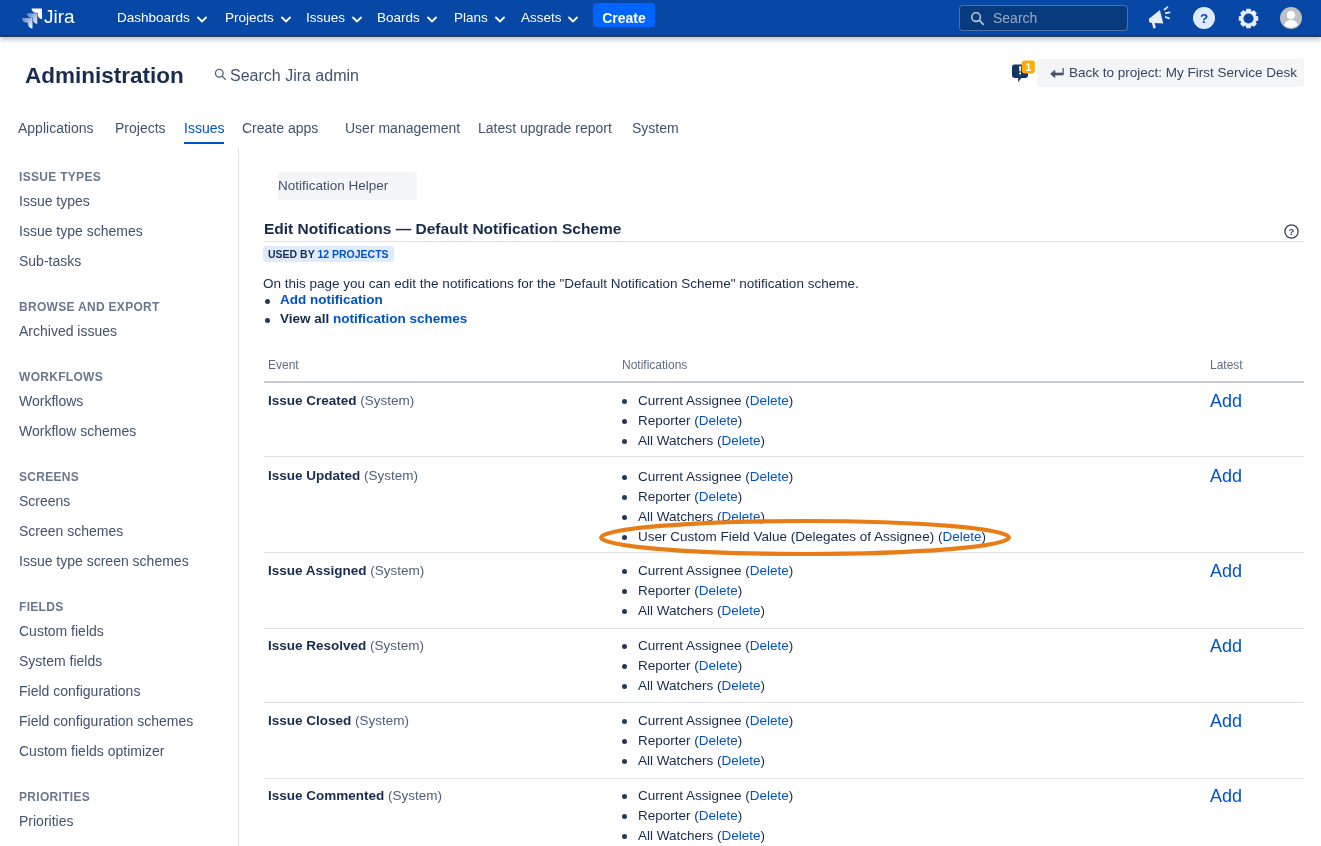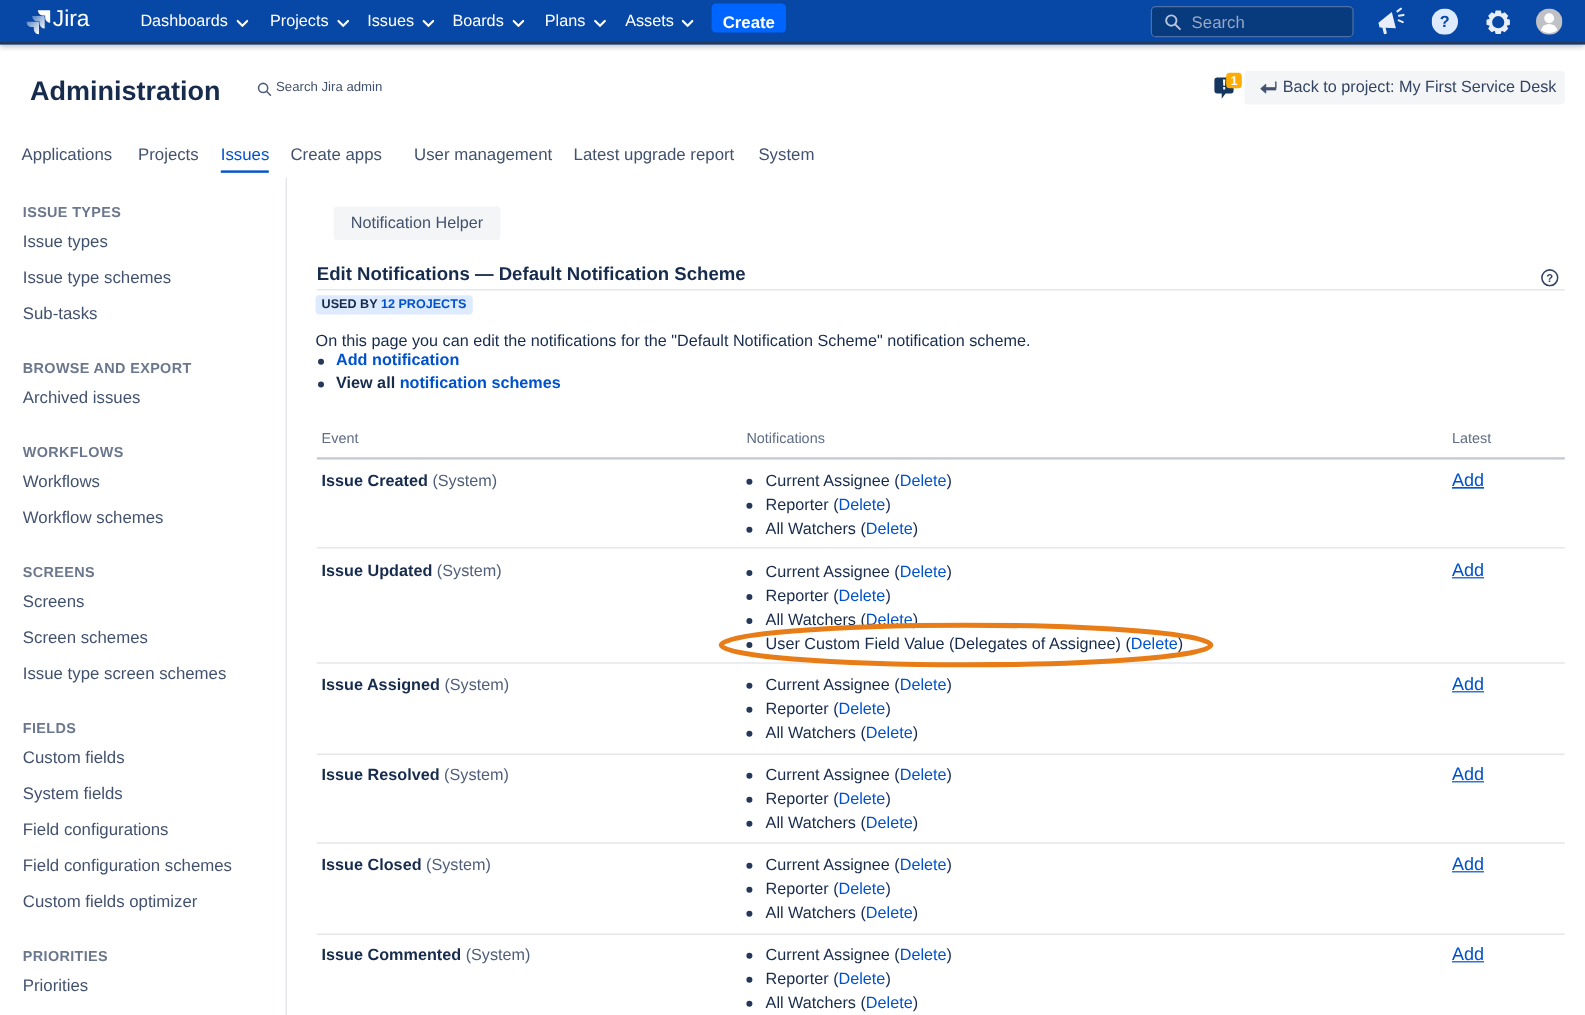--- a/index.html
+++ b/index.html
@@ -15,58 +15,58 @@
   .navitem { position:absolute; top:0; height:37px; line-height:36px; color:#FFFFFF; font-size:13.5px; }
   .navitem svg { position:absolute; top:16px; }
   #createbtn { position:absolute; left:593px; top:3px; width:62px; height:24px; background:#0065FF;
                border-radius:3.5px; color:#fff; font-size:14px; font-weight:bold; text-align:center; line-height:30px; }
   #navsearch { position:absolute; left:959px; top:5px; width:169px; height:26px;
                background:#083A7E; border:1px solid rgba(159,180,214,0.45); border-radius:4px;text-align:right; }
   #navsearch .ph { position:absolute; left:33px; top:4px; font-size:14px; color:#97A8C4; }
 
   
   #admintitle { position:absolute; left:25px; top:63px; font-size:22.5px; font-weight:bold; color:#172B4D; }
-  #adminsearch { position:absolute; left:230px; top:67px; font-size:11px; color:#42526E; }
+  #adminsearch { position:absolute; left:230px; top:67px; font-size:16px; color:#42526E; }
   #backbtn { position:absolute; left:1037px; top:59px; width:267px; height:28px; background:#F4F5F7;
              border-radius:3px; color:#344563; font-size:13.5px; line-height:28px; }
 
   
   .tab { position:absolute; top:120px; height:17px; font-size:14px; color:#42526E; white-space:nowrap; }
   #tab-active { color:#0052CC; }
   #tabline { position:absolute; left:184px; top:142px; width:40px; height:2px; background:#0052CC; }
 
   
   #sidebar-divider { position:absolute; left:238px; top:148px; width:1px; height:698px; background:#DFE1E6; }
   .side-hdr { position:absolute; left:19px; font-size:12px; font-weight:bold; color:#6B778C; letter-spacing:0.3px; }
   .side-item { position:absolute; left:19px; font-size:14px; color:#42526E; }
 
   
   #nhbtn { position:absolute; left:278px; top:172px; width:139px; height:28px; background:#F4F5F7;
-           border-radius:3px; color:#42526E; font-size:13.5px; text-align:center; line-height:28px; }
+           border-radius:3px; color:#42526E; font-size:13.5px; line-height:28px; }
   #pagehead { position:absolute; left:264px; top:220px; font-size:15.5px; font-weight:bold; color:#172B4D; }
   #headline { position:absolute; left:264px; top:241px; width:1040px; height:1px; background:#DFE1E6; }
   #lozenge { position:absolute; left:263px; top:246px; height:16px; background:#DEEBFF; border-radius:3px;
              font-size:10.5px; font-weight:bold; color:#172B4D; line-height:16px; padding:0 5px; }
   #lozenge a { color:#0052CC; }
   #introp { position:absolute; left:263px; top:276px; font-size:13.5px; color:#172B4D; }
   .bl { position:absolute; left:280px; font-size:13.5px; font-weight:bold; color:#172B4D; }
   .bl::before { content:''; position:absolute; left:-15px; top:7px; width:5px; height:5px; border-radius:50%; background:#253858; }
   .bl a { color:#0052CC; }
 
   
   .th { position:absolute; top:358px; font-size:12px; color:#5E6C84; }
   .hline { position:absolute; left:264px; width:1040px; background:#DFE1E6; height:1px; }
   .event { position:absolute; left:268px; font-size:13.5px; line-height:20px; color:#172B4D; white-space:nowrap; }
   .event b { font-weight:bold; }
   .event .sys { color:#505F79; }
   ul.nlist { position:absolute; left:620px; list-style:none; }
   ul.nlist li { position:relative; height:20px; line-height:20px; font-size:13.5px; color:#172B4D; padding-left:18px; white-space:nowrap; }
   ul.nlist li::before { content:''; position:absolute; left:2px; top:7.5px; width:5px; height:5px; border-radius:50%; background:#253858; }
   ul.nlist a, .addlink { color:#0052CC; }
-  .addlink { position:absolute; left:1210px; font-size:15px; line-height:20px;text-decoration:underline; }
+  .addlink { position:absolute; left:1210px; font-size:18px; line-height:20px; }
 </style>
 </head>
 <body>
 <div id="app">
 
   <div id="nav">
     <svg class="abs" style="left:22px;top:8px" width="20" height="21" viewBox="0 0 24 24">
       <defs>
         <linearGradient id="jg1" x1="0" y1="0" x2="1" y2="1">
           <stop offset="0" stop-color="#ffffff" stop-opacity="0.35"></stop>

